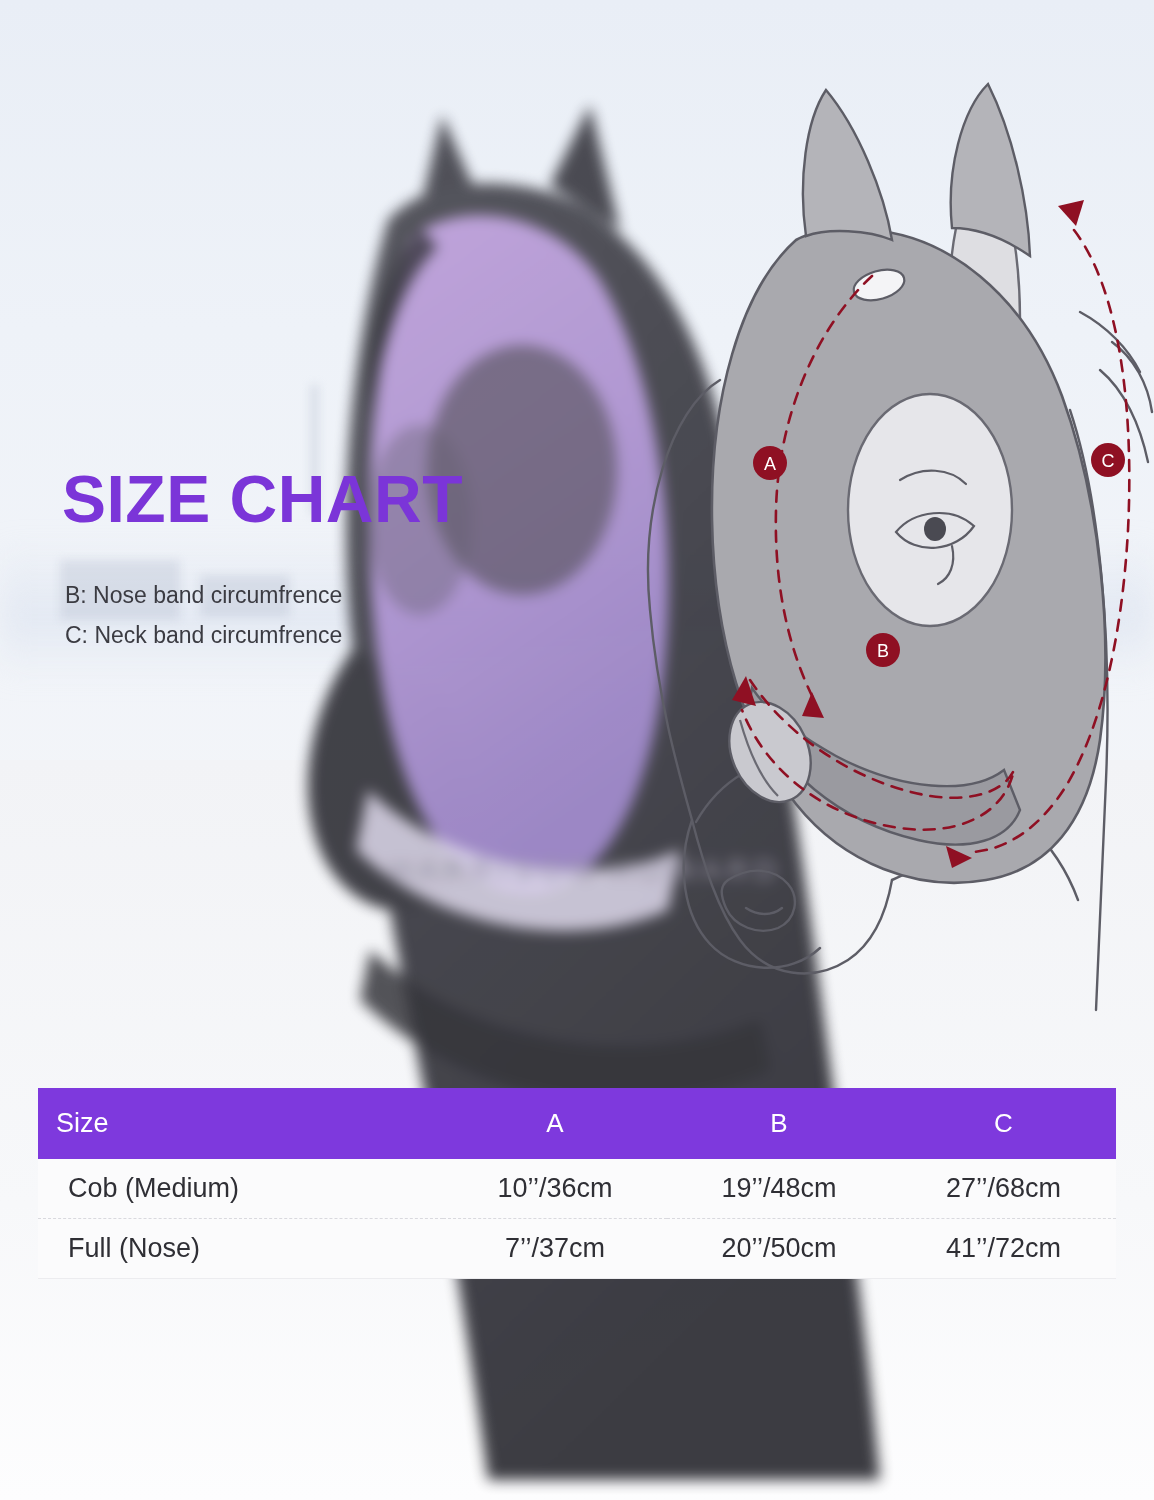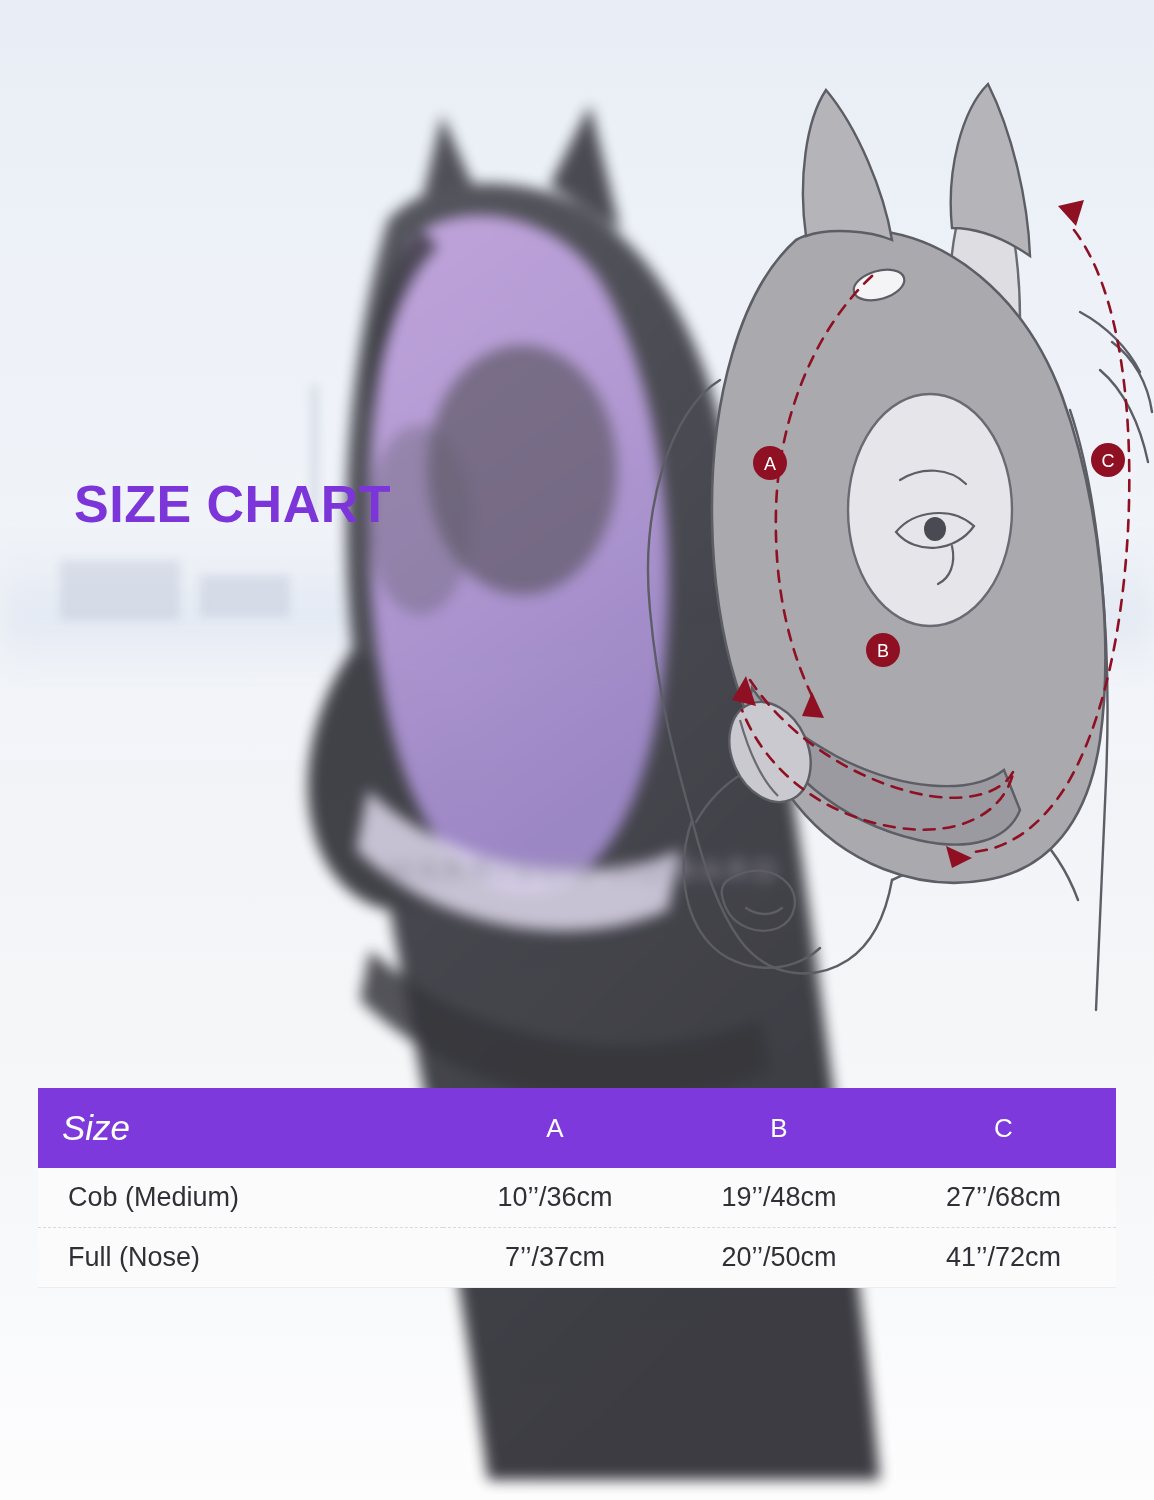--- a/index.html
+++ b/index.html
@@ -62,25 +62,25 @@
   }
 
   
   .headline {
     position: absolute;
     left: 62px;
     top: 465px;
     width: 560px;
   }
   .title {
-    font-size: 52px;
+    font-size: 66px;
     font-weight: bold;
     letter-spacing: 0.5px;
     color: #7b35d8;
-    margin: 12px;
+    margin: 0;
     line-height: 1.05;
   }
   .subtitle {
     margin: 26px 0 0 3px;
     font-size: 25px;
     color: #3b3b42;
     font-weight: 400;
   }
   .legend {
     margin: 42px 0 0 3px;
@@ -113,23 +113,22 @@
   .size-table thead th {
     background: #7e39dd;
     color: #ffffff;
     font-size: 26px;
     font-weight: 500;
     padding: 20px 0;
     text-align: center;
   }
   .size-table thead th.first {
     text-align: left;
-    padding-left: 24px;
-    font-size: 35px;
-    font-style: italic;
+    padding-left: 18px;
+    font-size: 27px;
   }
   .size-table tbody td {
     font-size: 27px;
     color: #2f2f35;
     padding: 14px 0;
     text-align: center;
     border-bottom: 1px dashed #d9d9de;
     background: #fbfbfc;
     font-weight: 400;
   }
@@ -189,20 +188,22 @@
 
       <path d="M300 140 C262 190 245 260 250 330 C262 250 284 190 318 156 Z" fill="#222228" opacity="0.8"></path>
 
       <path d="M250 860 C360 960 520 980 640 930 L650 980 C520 1040 350 1015 240 910 Z" fill="#26262c" opacity="0.85"></path>
     </svg>
   </div>
 
   <div class="headline">
     <h1 class="title">SIZE CHART</h1>
     <div class="legend">
+      <div class="legend-line">B: Nose band circumfrence</div>
+      <div class="legend-line">C: Neck band circumfrence</div>
     </div>
   </div>
 
   <div class="diagram">
     <svg width="554" height="940" viewBox="0 0 554 940" xmlns="http://www.w3.org/2000/svg">
       <g fill="none" stroke="#5d5d66" stroke-width="2.4" stroke-linejoin="round" stroke-linecap="round">
 
         <path d="M120 300 C70 330 40 430 50 530 C58 620 78 690 92 740 C104 786 118 830 140 860 C168 898 214 902 248 880 C272 864 286 834 292 800"></path>
         <path d="M292 800 C320 790 346 760 356 720"></path>
 

